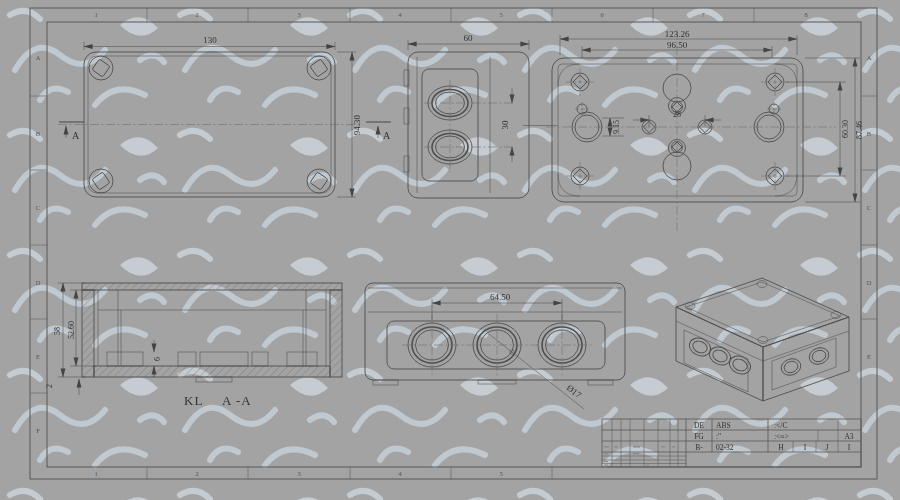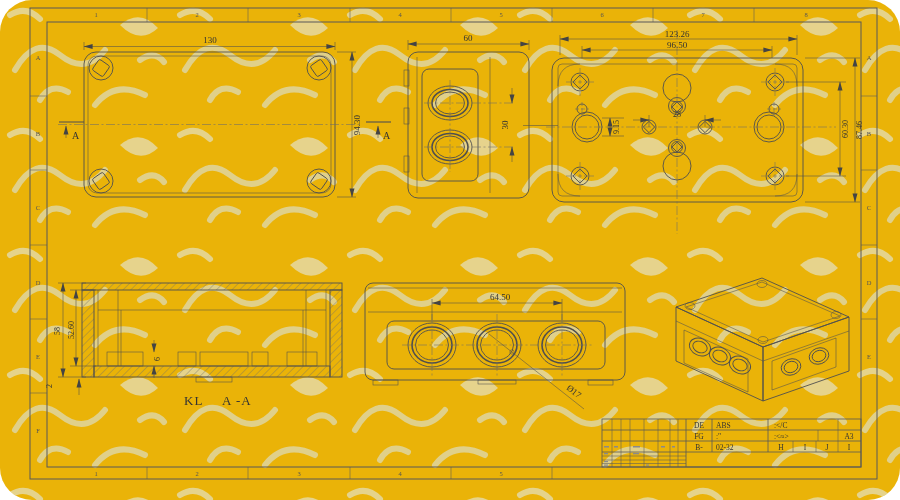--- a/index.html
+++ b/index.html
@@ -1,17 +1,17 @@
 <!DOCTYPE html>
 <html><head>
 <meta charset="utf-8">
 <style>
   html,body{margin:0;padding:0;background:#ffffff;}
-  .page{position:relative;width:900px;height:500px;background:#eab308;overflow:hidden;
-        font-family:"Liberation Serif", serif;border-radius:32px;}
+  .page{position:relative;width:900px;height:500px;background:#a3a3a3;overflow:hidden;
+        font-family:"Liberation Serif", serif;}
   svg{position:absolute;left:0;top:0;}
   text{fill:#333;stroke:none;}
   .dim{font-size:9px;}
   .dimsm{font-size:8px;}
   .zone{font-size:6.5px;fill:#555;}
   .tb{font-size:7.5px;}
   .seclbl{font-size:13px;letter-spacing:1px;}
   .thin{stroke-width:0.55;}
   .cl{stroke-dasharray:9 2.5 2 2.5;stroke-width:0.55;stroke:#6a6a6a;}
   .dash{stroke-dasharray:4 2;stroke-width:0.55;stroke:#6a6a6a;}

